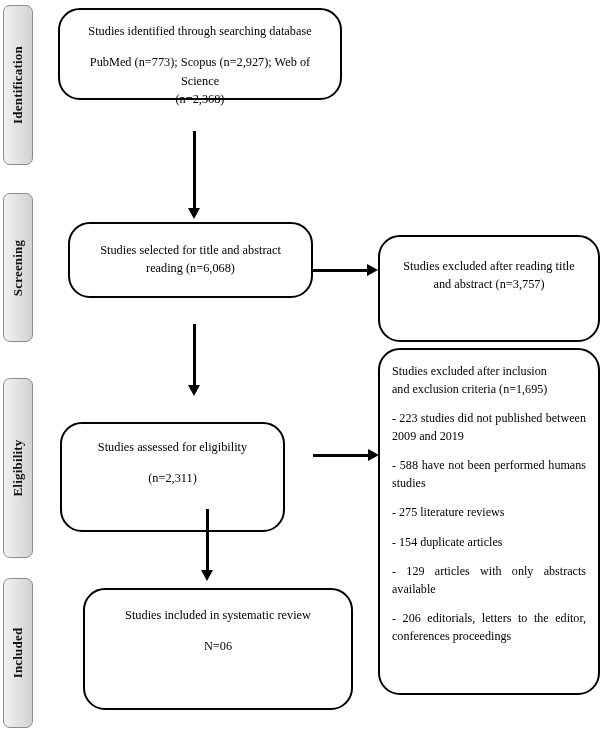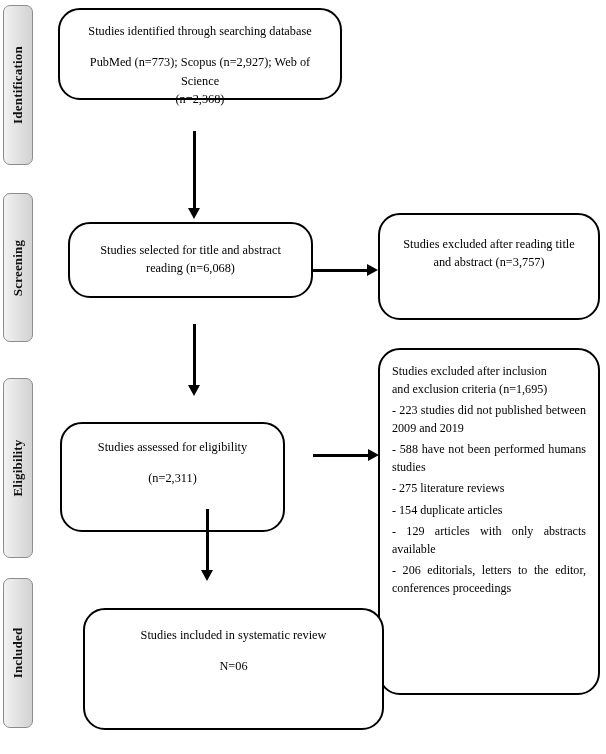--- a/index.html
+++ b/index.html
@@ -71,45 +71,45 @@
 
   
   #box-identified { left: 58px; top: 8px; width: 284px; height: 92px; }
   #box-identified .box-text { top: 12px; }
 
   
   #box-selected { left: 68px; top: 222px; width: 245px; height: 76px; }
   #box-selected .box-text { top: 17px; }
 
   
-  #box-excluded-title { left: 378px; top: 213px; width: 222px; height: 107px; }
+  #box-excluded-title { left: 378px; top: 235px; width: 222px; height: 107px; }
   #box-excluded-title .box-text { top: 20px; }
 
   
   #box-assessed { left: 60px; top: 398px; width: 225px; height: 110px; margin-top: 24px; }
   #box-assessed .box-text { top: 14px; }
 
   
   #box-exclusion-criteria { left: 378px; top: 348px; width: 222px; height: 347px; }
   #box-exclusion-criteria .box-text {
     top: 13px;
     left: 12px;
     right: 12px;
     font-size: 12.1px;
     line-height: 1.45;
   }
   #box-exclusion-criteria .crit-head { text-align: left; }
   #box-exclusion-criteria .crit-item {
     text-align: justify;
     text-align-last: left;
-    margin-top: 4px;
-  }
-
-  
-  #box-included { left: 83px; top: 608px; width: 301px; height: 122px; }
+    margin-top: 12px;
+  }
+
+  
+  #box-included { left: 83px; top: 588px; width: 270px; height: 122px; }
   #box-included .box-text { top: 16px; }
 
   
   .vline {
     position: absolute;
     width: 2.5px;
     background: #000000;
   }
   .hline {
     position: absolute;

